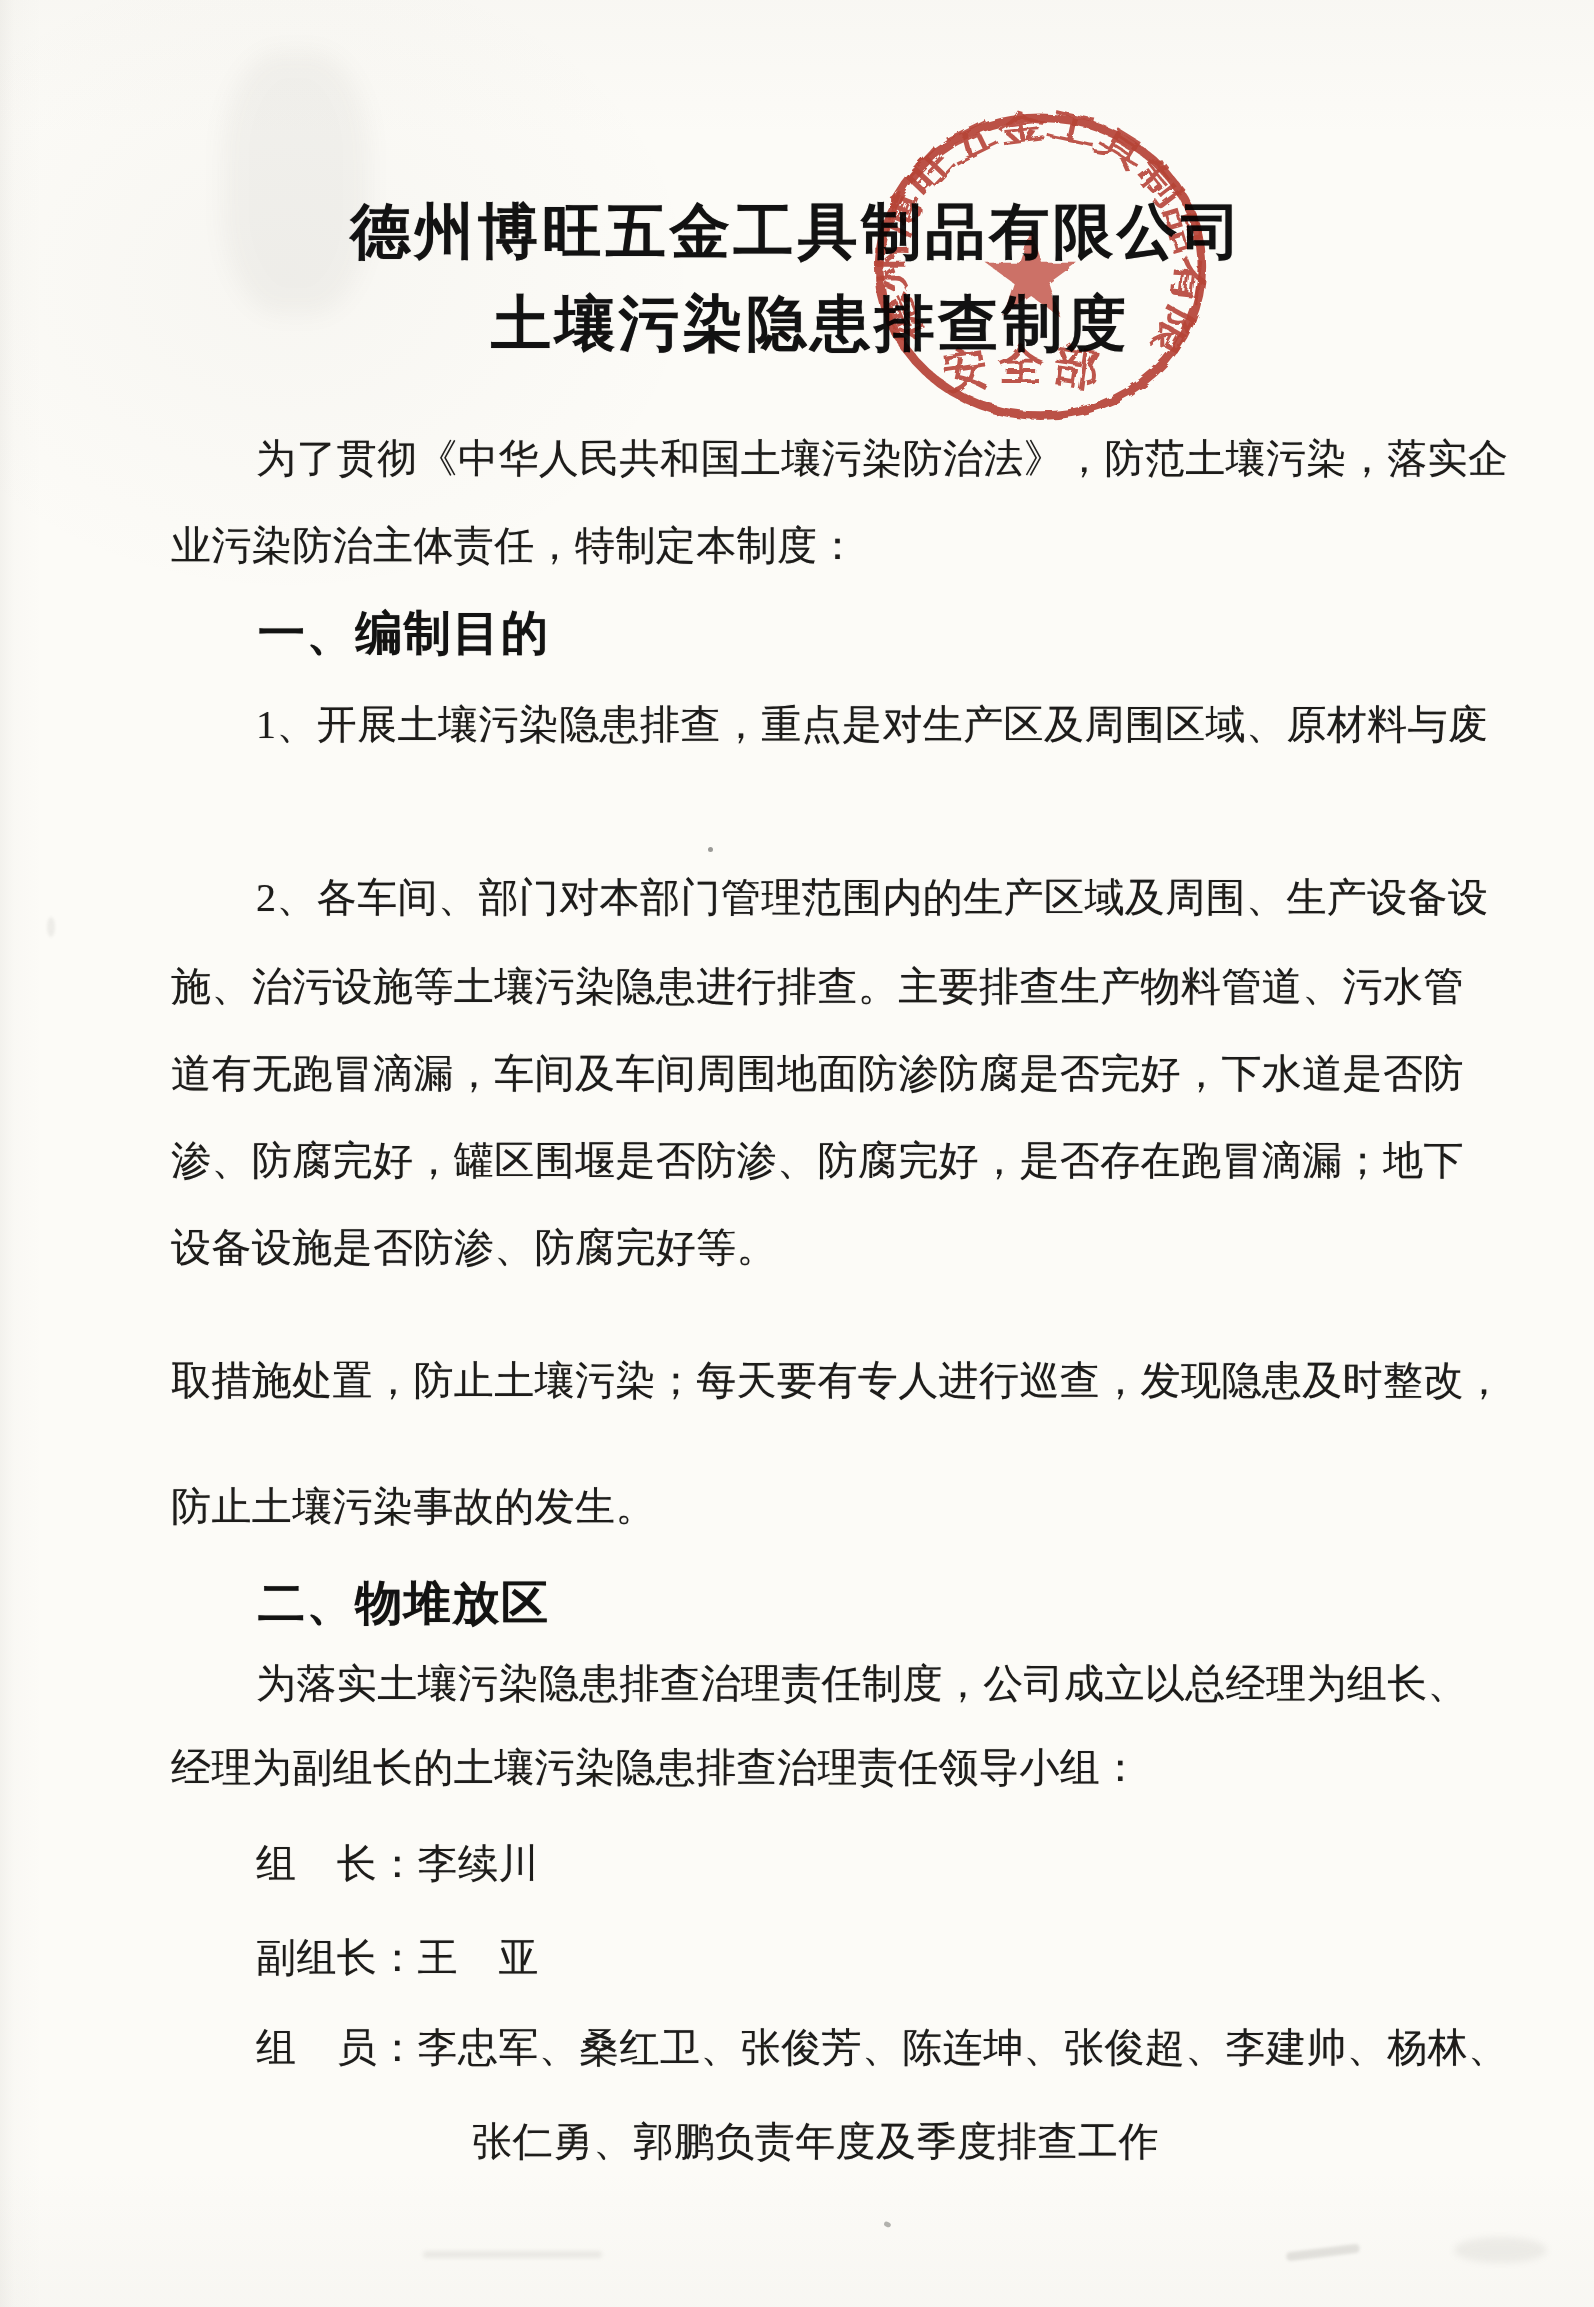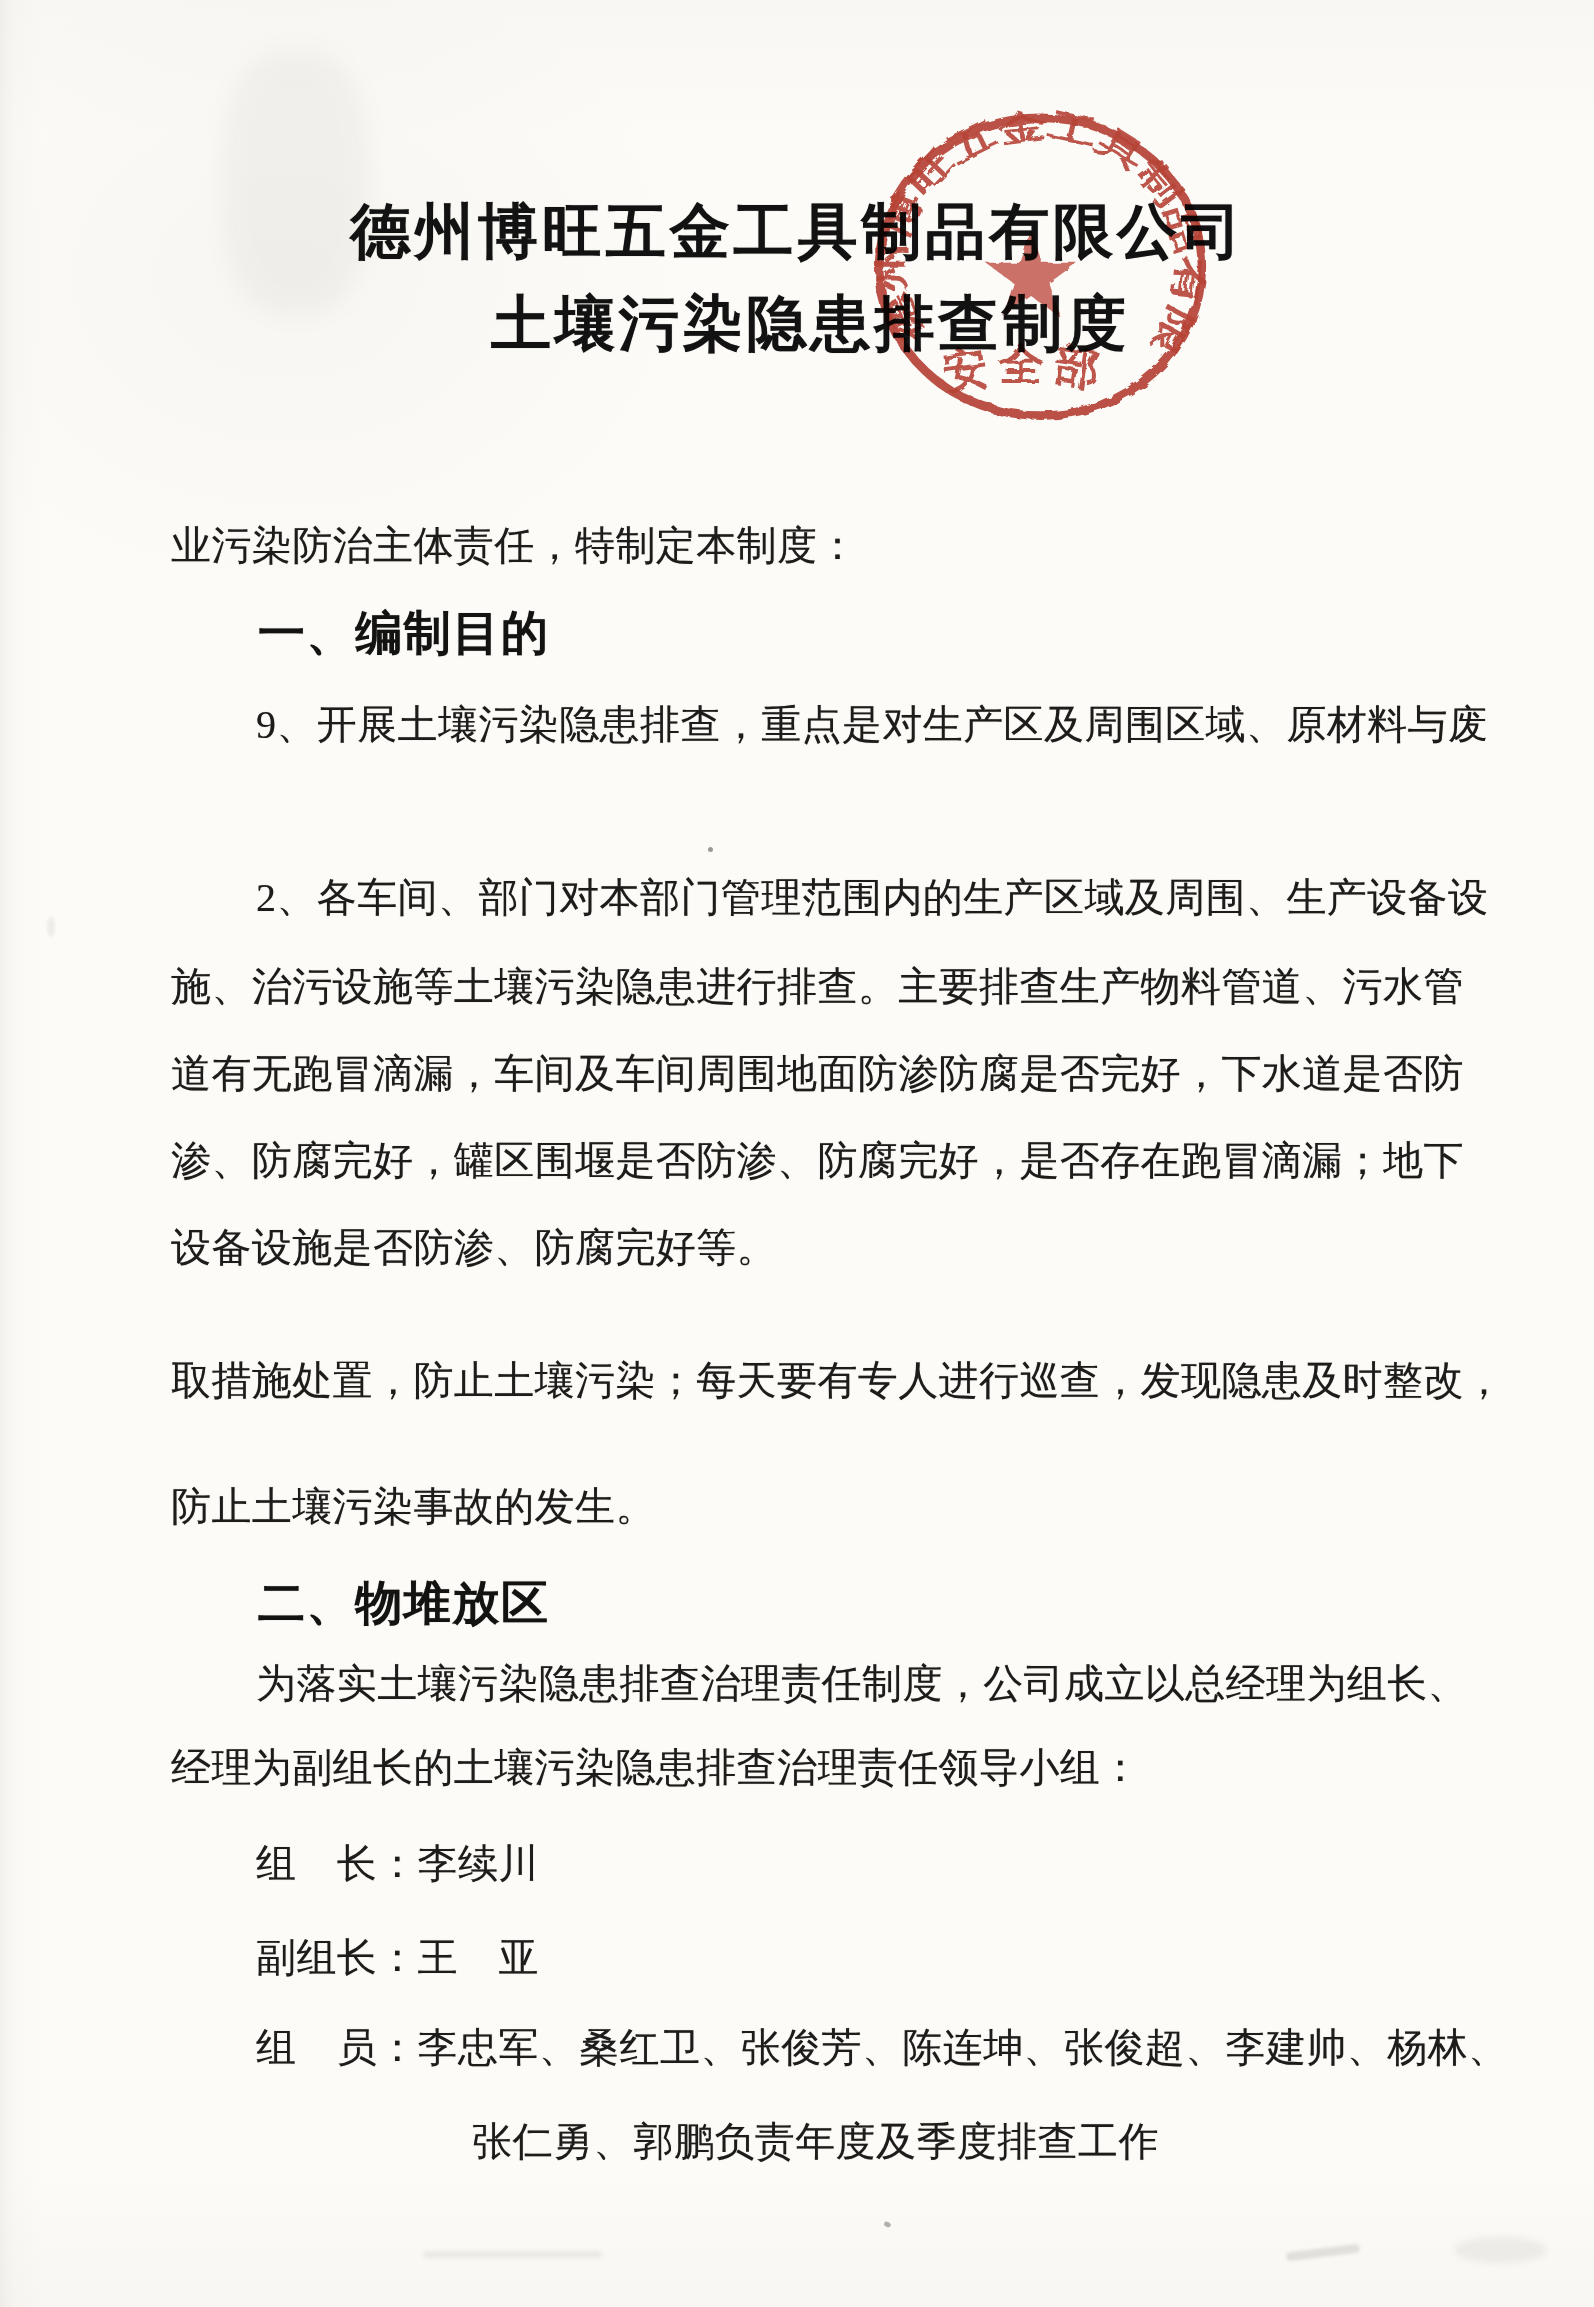--- a/index.html
+++ b/index.html
@@ -76,23 +76,24 @@
   <div class="speck sp1"></div>
   <div class="speck sp2"></div>
   <div class="speck sp3"></div>
   <div class="speck sp4"></div>
   <div class="speck sp5"></div>
   <div class="speck sp7"></div>
 
   <div class="doc-title title-1">德州博旺五金工具制品有限公司</div>
   <div class="doc-title title-2">土壤污染隐患排查制度</div>
 
+  <div class="line indent" style="top:434px">为了贯彻《中华人民共和国土壤污染防治法》，防范土壤污染，落实企</div>
   <div class="line" style="top:521px">业污染防治主体责任，特制定本制度：</div>
   <div class="line heading" style="top:604px">一、编制目的</div>
-  <div class="line indent" style="top:700px">9、开展土壤污染隐患排查，重点是对生产区及周围区域、原材料与废</div>
+  <div class="line indent" style="top:700px">1、开展土壤污染隐患排查，重点是对生产区及周围区域、原材料与废</div>
   <div class="line indent" style="top:873px">2、各车间、部门对本部门管理范围内的生产区域及周围、生产设备设</div>
   <div class="line" style="top:962px">施、治污设施等土壤污染隐患进行排查。主要排查生产物料管道、污水管</div>
   <div class="line" style="top:1049px">道有无跑冒滴漏，车间及车间周围地面防渗防腐是否完好，下水道是否防</div>
   <div class="line" style="top:1136px">渗、防腐完好，罐区围堰是否防渗、防腐完好，是否存在跑冒滴漏；地下</div>
   <div class="line" style="top:1223px">设备设施是否防渗、防腐完好等。</div>
   <div class="line" style="top:1356px">取措施处置，防止土壤污染；每天要有专人进行巡查，发现隐患及时整改，</div>
   <div class="line" style="top:1482px">防止土壤污染事故的发生。</div>
   <div class="line heading" style="top:1574px">二、物堆放区</div>
   <div class="line indent" style="top:1659px">为落实土壤污染隐患排查治理责任制度，公司成立以总经理为组长、</div>
   <div class="line" style="top:1743px">经理为副组长的土壤污染隐患排查治理责任领导小组：</div>

